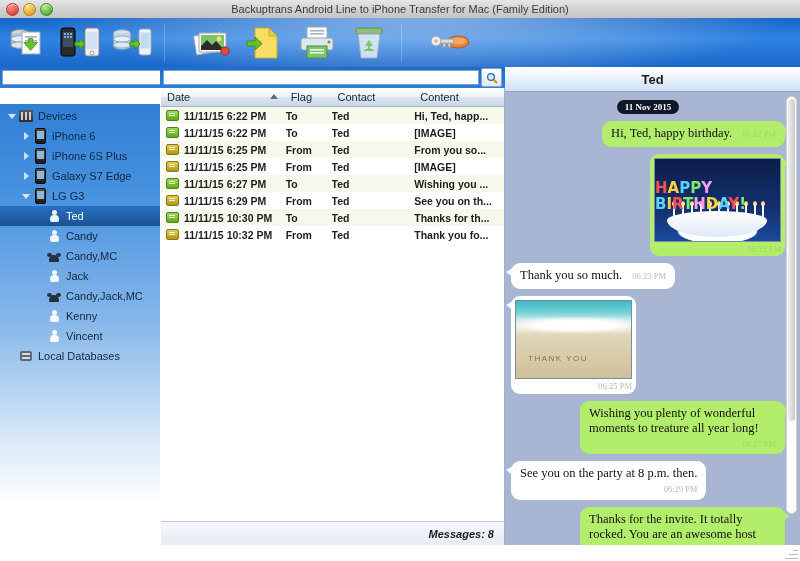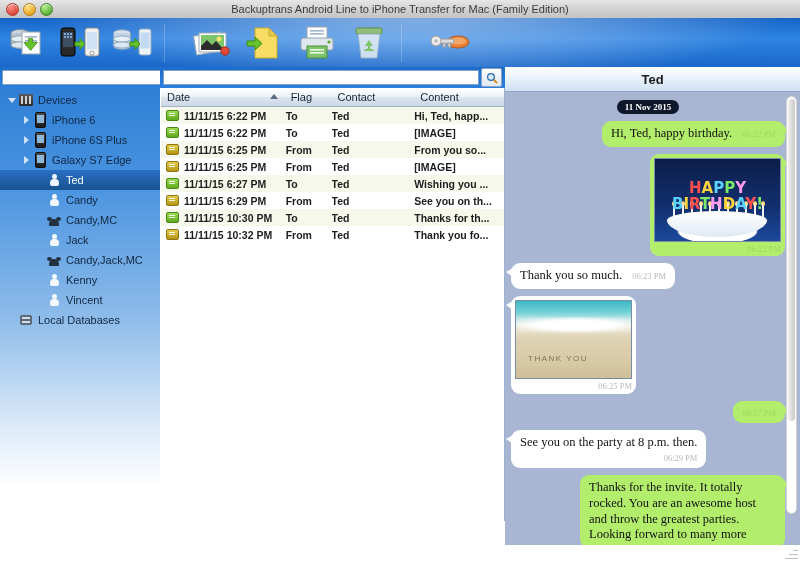--- a/index.html
+++ b/index.html
@@ -55,21 +55,21 @@
     border-radius:1px;box-sizing:border-box;
   }
   .srch-btn{
     width:19px;height:17px;margin-left:2px;border:1px solid #8aa6c6;
     background:linear-gradient(to bottom,#ffffff,#dfe7f1);
     border-radius:2px;display:flex;align-items:center;justify-content:center;
   }
 
   
   .sidebar{
-    position:absolute;left:0;top:88px;width:160px;height:445px;
+    position:absolute;left:0;top:104px;width:160px;height:445px;
     background:linear-gradient(to bottom,#2f7fd6 0%,#4a94e0 22%,#8fbcea 52%,#dceaf8 76%,#ffffff 90%,#ffffff 100%);
     overflow:hidden;
   }
   .tree{padding-top:2px;font-size:11px;}
   .tnode{
     height:20px;display:flex;align-items:center;color:#10263f;white-space:nowrap;
     font-size:11px;
   }
   .tnode.selected{
     background:linear-gradient(to bottom,#2a6fc4,#17538f);
@@ -221,21 +221,21 @@
   }
   .bimg.bday .candles{position:absolute;left:16px;bottom:22px;width:94px;height:18px;}
   .bimg.bday .candles span{
     position:absolute;bottom:0;width:2px;height:14px;background:#f3f3f3;
   }
   .bimg.bday .candles span:before{
     content:"";position:absolute;left:-1px;top:-4px;width:4px;height:5px;border-radius:50% 50% 40% 40%;
     background:radial-gradient(circle at 50% 70%,#fff6c8,#ffb13b);
   }
   .bimg.bday .hb{
-    position:absolute;left:0;right:0;top:22px;text-align:center;
+    position:absolute;left:0;right:0;top:22px;
     font-family:"DejaVu Sans",sans-serif;font-weight:bold;font-size:15px;
     letter-spacing:0px;line-height:15px;
   }
   .bimg.bday .hb2{top:38px;font-size:15px;}
   .bimg.thankyou{
     width:115px;height:77px;position:relative;overflow:hidden;
     background:linear-gradient(to bottom,
       #3fb7c4 0%, #6fd0d6 14%, #bfe6e4 24%, #e9e2cf 34%,
       #ded2b4 50%, #d9cba8 75%, #cfbf99 100%);
   }
@@ -427,20 +427,30 @@
         <div class="tnode">
           <span style="width:20px;flex:0 0 20px"></span>
           <span class="twist">
             <i></i>
           </span>
           <span class="ticon">
             <span class="ic-phone"></span>
           </span>
           <span class="tlabel">Galaxy S7 Edge</span>
         </div>
+        <div class="tnode">
+          <span style="width:20px;flex:0 0 20px"></span>
+          <span class="twist open">
+            <i></i>
+          </span>
+          <span class="ticon">
+            <span class="ic-phone"></span>
+          </span>
+          <span class="tlabel">LG G3</span>
+        </div>
         <div class="tnode selected">
           <span style="width:34px;flex:0 0 34px"></span>
           <span class="twist"></span>
           <span class="ticon">
             <span class="ic-person sel"></span>
           </span>
           <span class="tlabel">Ted</span>
         </div>
         <div class="tnode">
           <span style="width:34px;flex:0 0 34px"></span>
@@ -597,20 +607,23 @@
             <span class="msg-ico from"></span>
             <span>11/11/15 10:32 PM</span>
           </span>
           <span class="cell c-flag">From</span>
           <span class="cell c-contact">Ted</span>
           <span class="cell c-content">Thank you fo...</span>
         </div>
       </div>
   </div>
 
+  <div class="statusbar">
+    <span>Messages: 8</span>
+  </div>
 
   <div class="chat-header">
     <span>Ted</span>
   </div>
 
   <div class="chat-body">
     <div class="chat-scroll">
       <div class="datechip">11 Nov 2015</div>
 
       <div class="brow out">
@@ -660,20 +673,21 @@
           <div class="bimg thankyou">
             <div class="foam"></div>
             <div class="written">THANK YOU</div>
           </div>
           <span class="btime blockright">06:25 PM</span>
         </div>
       </div>
 
       <div class="brow out">
         <div class="bubble green">
+          <span class="btext">Wishing you plenty of wonderful moments to treature all year long!</span>
           <span class="btime blockright">06:27 PM</span>
         </div>
       </div>
 
       <div class="brow in">
         <div class="bubble white">
           <span class="btext">See you on the party at 8 p.m. then.</span>
           <span class="btime blockright">06:29 PM</span>
         </div>
       </div>

